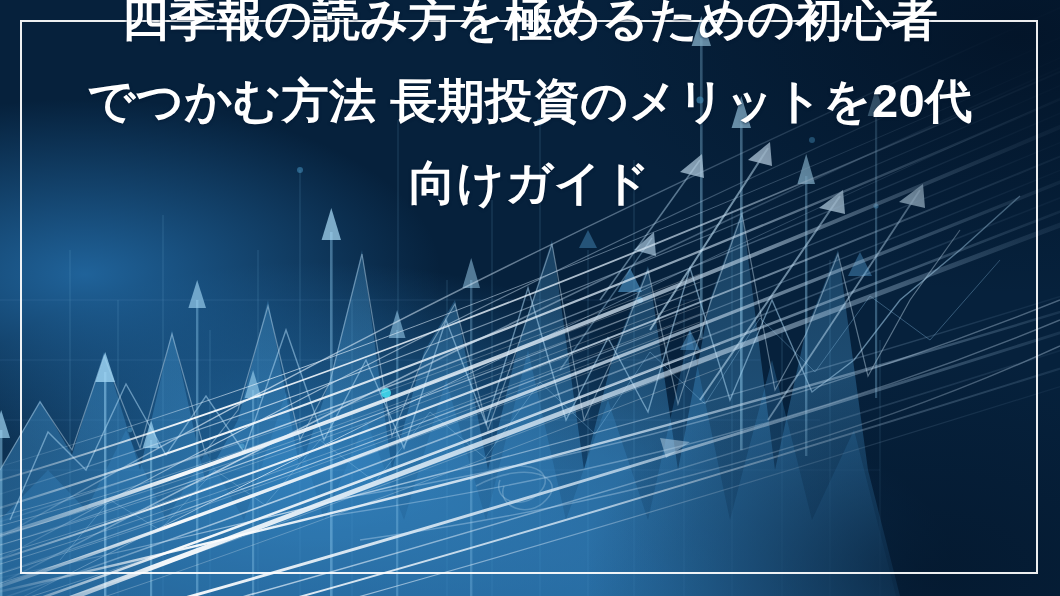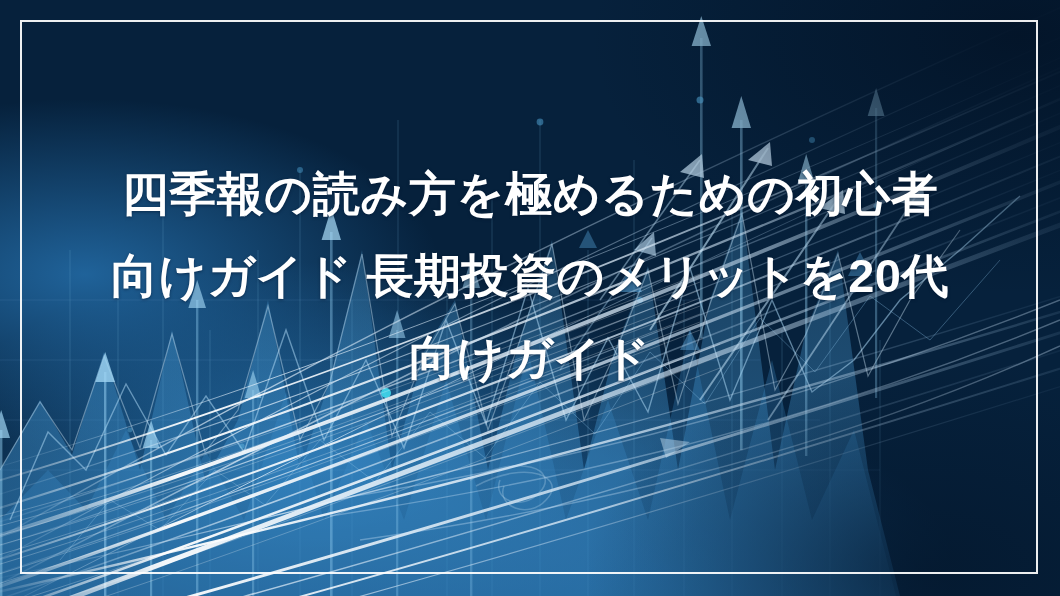--- a/index.html
+++ b/index.html
@@ -63,21 +63,20 @@
   }
 
   
   .title-wrap {
     position: absolute;
     left: 0;
     right: 0;
     top: 0;
     bottom: 0;
     display: flex;
-    align-items: center;
     justify-content: center;
     border-radius: 21px;
   }
   .title {
     width: 930px;
     text-align: center;
     color: #ffffff;
     font-size: 47px;
     font-weight: 700;
     line-height: 82px;
@@ -323,18 +322,18 @@
     </g>
   </svg>
 
   <div class="bg-dark-tr"></div>
 
   <div class="frame"></div>
 
   <div class="title-wrap">
     <div class="title">
       <div>四季報の読み方を極めるための初心者</div>
-      <div>向けガイド 長期投資のメリットを20代</div>
+      <div>でつかむ方法 長期投資のメリットを20代</div>
       <div>向けガイド</div>
     </div>
   </div>
 
 </div>
 
 </body></html>

